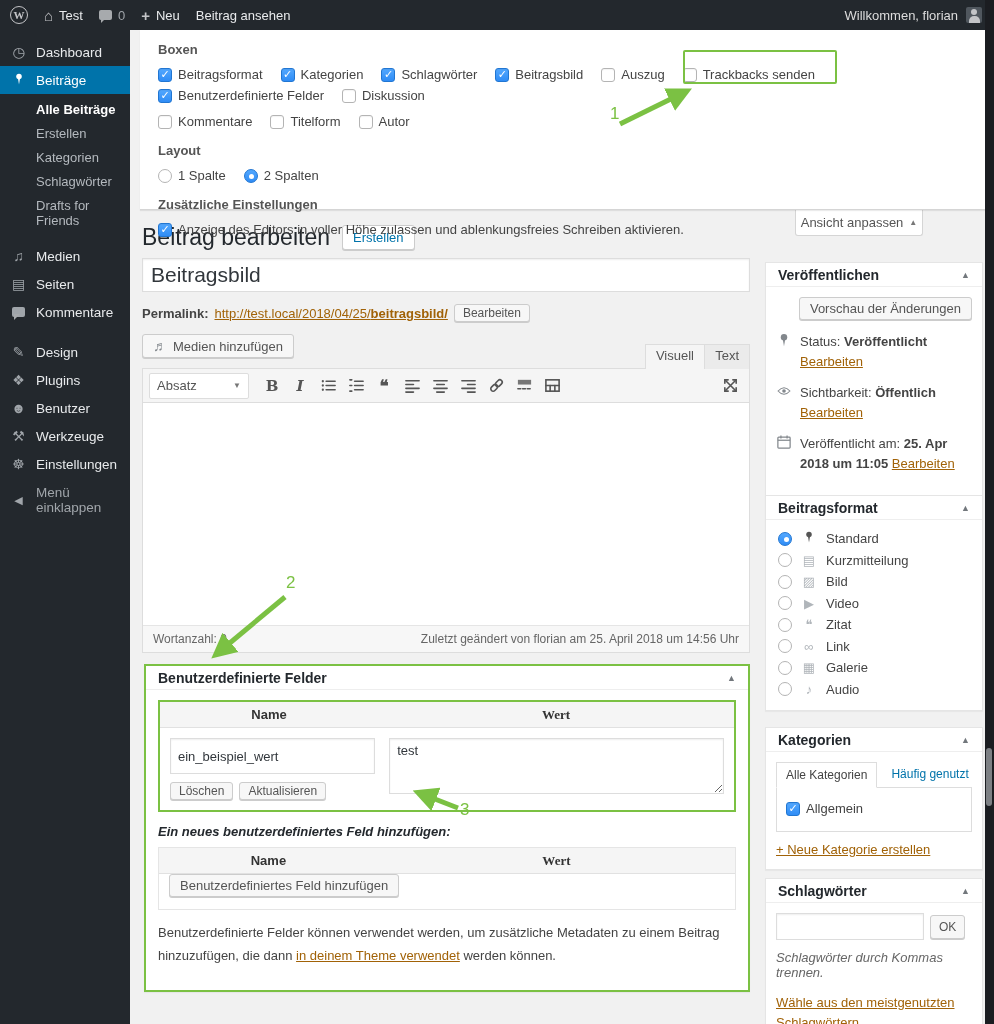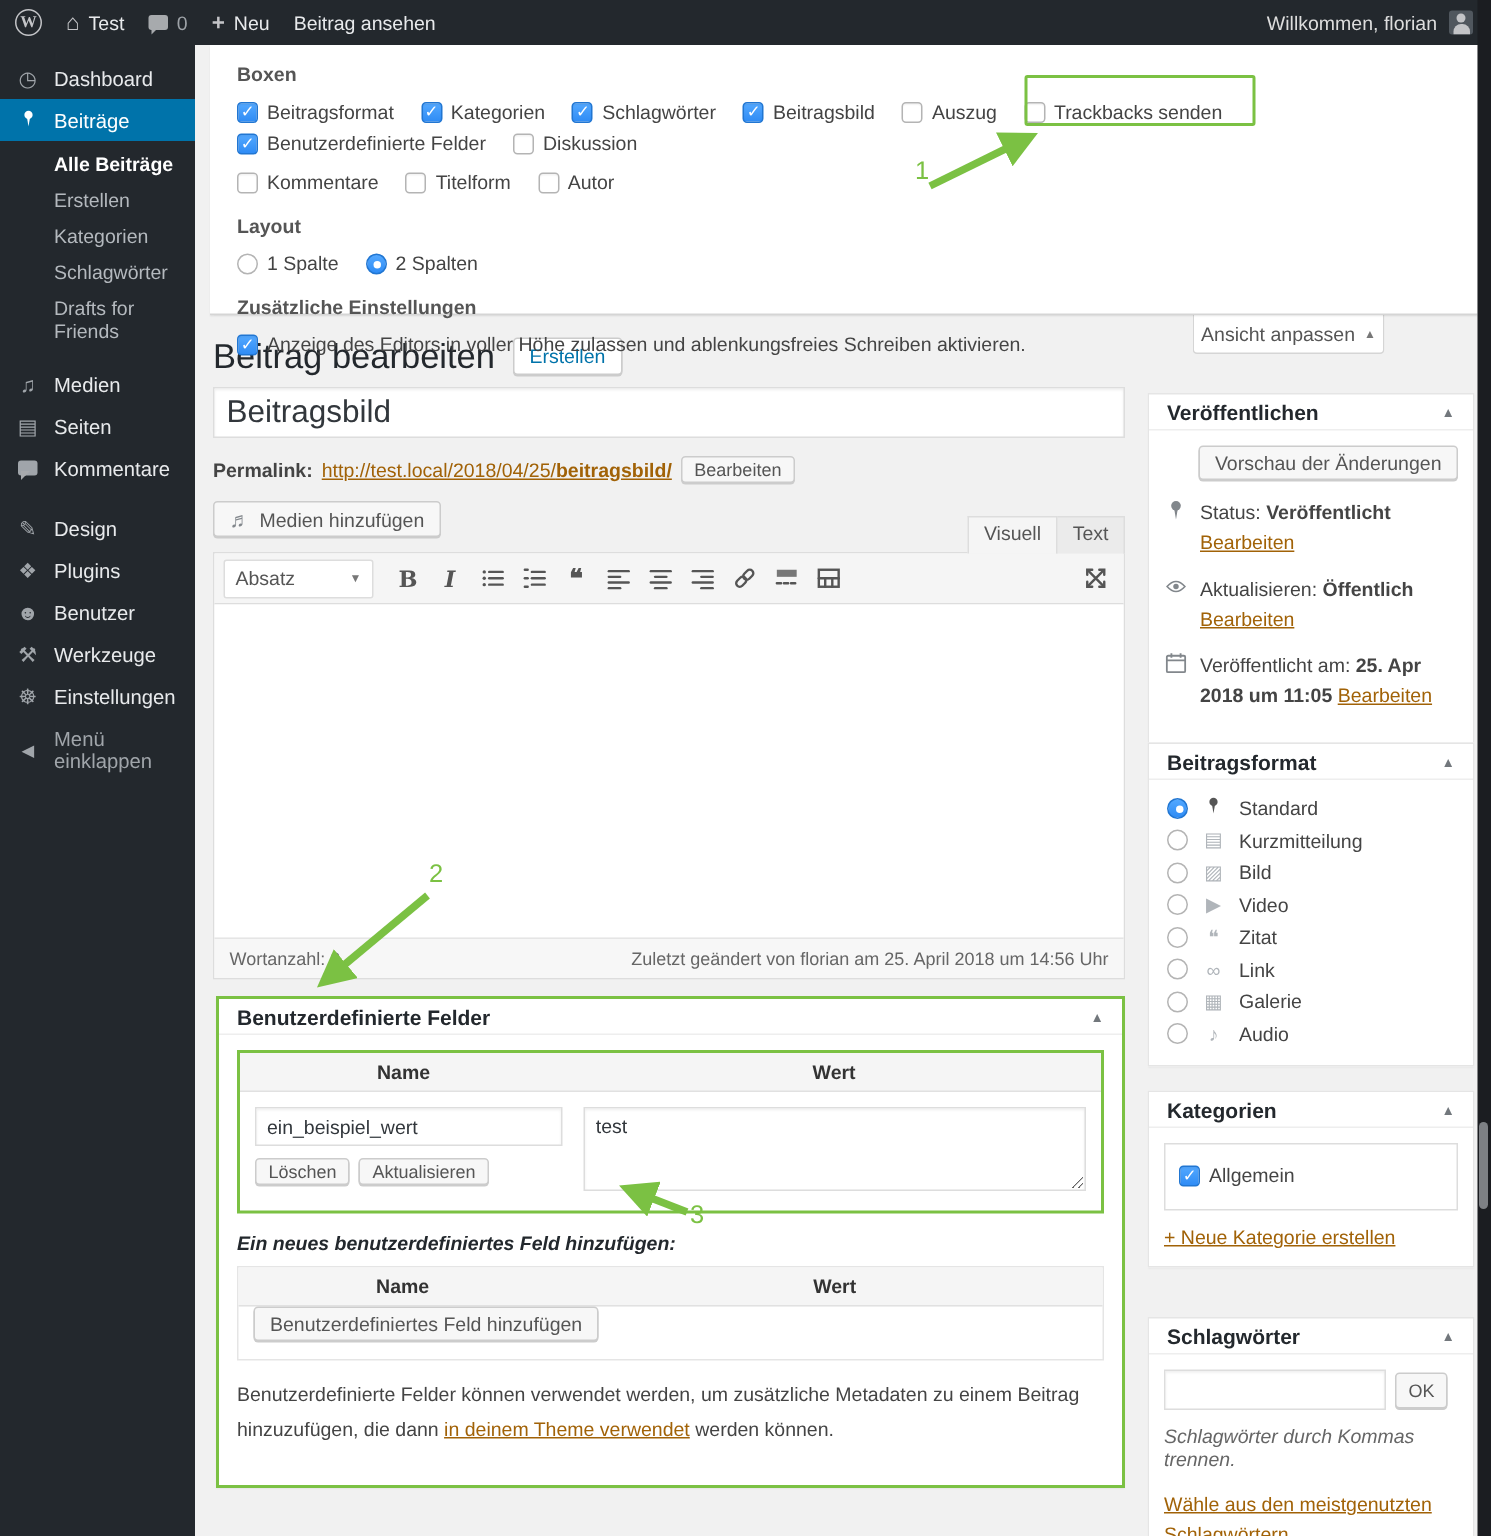--- a/index.html
+++ b/index.html
@@ -95,25 +95,25 @@
   .metabox { background:#fff; border:1px solid #e5e5e5; box-shadow:0 1px 1px rgba(0,0,0,.04); }
   .mb-cf { position:absolute; left:14px; top:634px; width:606px; height:328px; border:2px solid #7bc143; }
   .mb-head { height:24px; display:flex; align-items:center; justify-content:space-between; padding:0 12px; border-bottom:1px solid #eee; }
   .mb-title { font-size:14px; font-weight:bold; color:#23282d; }
   .mb-toggle { color:#72777c; font-size:9px; cursor:pointer; }
   .mb-body { padding:10px 12px; }
   .cf-table { border:2px solid #7bc143; }
   .cf-table2 { border:1px solid #e5e5e5; margin-top:8px; }
   .cf-thead { display:flex; background:#f5f5f5; border-bottom:1px solid #e1e1e1; height:26px; align-items:center; font-weight:bold; font-size:13px; color:#333; }
   .cf-col-n { width:38%; text-align:center; }
-  .cf-col-v { width:62%; text-align:center; }
+  .cf-col-v { width:62%; text-align:center;font-family:Liberation Serif, serif; }
   .cf-row { display:flex; padding:10px; gap:14px; }
   .cf-cell-n { width:38%; }
   .cf-cell-v { width:62%; }
-  .in-text { width:100%; height:26px; border:1px solid #ddd; box-shadow:inset 0 1px 2px rgba(0,0,0,.07); padding:0 7px; font-size:13px; color:#32373c; font-family:inherit; background:#fff; }
+  .in-text { width:100%; height:36px; border:1px solid #ddd; box-shadow:inset 0 1px 2px rgba(0,0,0,.07); padding:0 7px; font-size:13px; color:#32373c; font-family:inherit; background:#fff; }
   .ta { width:100%; height:56px; border:1px solid #ddd; box-shadow:inset 0 1px 2px rgba(0,0,0,.07); padding:4px 7px; font-size:13px; color:#32373c; font-family:inherit; resize:both; }
   .cf-btnrow { margin-top:8px; display:flex; gap:6px; }
   .cf-addhead { margin-top:12px; font-weight:bold; font-size:13px; color:#23282d;font-style:italic; }
   .selbox { width:212px; height:27px; border:1px solid #ddd; background:#fff; display:flex; align-items:center; cursor:pointer; }
   .selbox .txt { flex:1; padding:0 8px; font-size:13px; color:#444; }
   .selbox .arr { width:20px; align-self:stretch; border-left:1px solid #ddd; background:#f7f7f7; display:flex; align-items:center; justify-content:center; font-size:7px; color:#555; flex-direction:column; line-height:1.1; }
   .neu-link { display:inline-block; margin-top:8px; font-size:13px; }
   .cf-help { margin-top:12px; font-size:13px; color:#444; line-height:1.75; }
 
   
@@ -495,21 +495,21 @@
                 <circle cx="10" cy="6" r="4.6"></circle>
                 <path d="M10 9.5 L11.6 9.5 L10 19 L8.4 9.5 Z"></path>
               </svg></span>
           <span><span>Status:</span> <b>Veröffentlicht</b> <a class="blue">Bearbeiten</a></span>
         </div>
         <div class="pub-row">
           <span class="pub-ic"><svg viewBox="0 0 20 14">
                 <path d="M1.5 7 Q10 -2.5 18.5 7 Q10 16.5 1.5 7 Z" fill="none" stroke="#82878c" stroke-width="1.5"></path>
                 <circle cx="10" cy="7" r="2.6" fill="#82878c"></circle>
               </svg></span>
-          <span><span>Aktualisieren:</span> <b>Öffentlich</b> <a class="blue">Bearbeiten</a></span>
+          <span><span>Sichtbarkeit:</span> <b>Öffentlich</b> <a class="blue">Bearbeiten</a></span>
         </div>
         <div class="pub-row">
           <span class="pub-ic"><svg viewBox="0 0 16 16">
                 <rect x="1" y="2.5" width="14" height="12.5" rx="1" fill="none" stroke="#82878c" stroke-width="1.4"></rect>
                 <line x1="1" y1="6" x2="15" y2="6" stroke="#82878c" stroke-width="1.4"></line>
                 <line x1="4.5" y1="0.5" x2="4.5" y2="4" stroke="#82878c" stroke-width="1.4"></line>
                 <line x1="11.5" y1="0.5" x2="11.5" y2="4" stroke="#82878c" stroke-width="1.4"></line>
               </svg></span>
           <span><span>Veröffentlicht am:</span> <b>25. Apr 2018 um 11:05</b> <a class="blue">Bearbeiten</a></span>
         </div>
@@ -571,20 +571,24 @@
           </label>
       </div>
     </div>
 
     <div class="metabox rpanel p-cats">
       <div class="mb-head">
         <span class="mb-title">Kategorien</span>
         <span class="mb-toggle">▲</span>
       </div>
       <div class="cat-body">
+        <div class="cat-tabs">
+          <span class="cat-tab-all">Alle Kategorien</span>
+          <span class="cat-tab-most">Häufig genutzt</span>
+        </div>
         <div class="cat-box">
           <label class="opt">
               <span class="cb checked"></span>
               <span>Allgemein</span>
             </label>
         </div>
         <a class="blue cat-add">+ Neue Kategorie erstellen</a>
       </div>
     </div>
 

